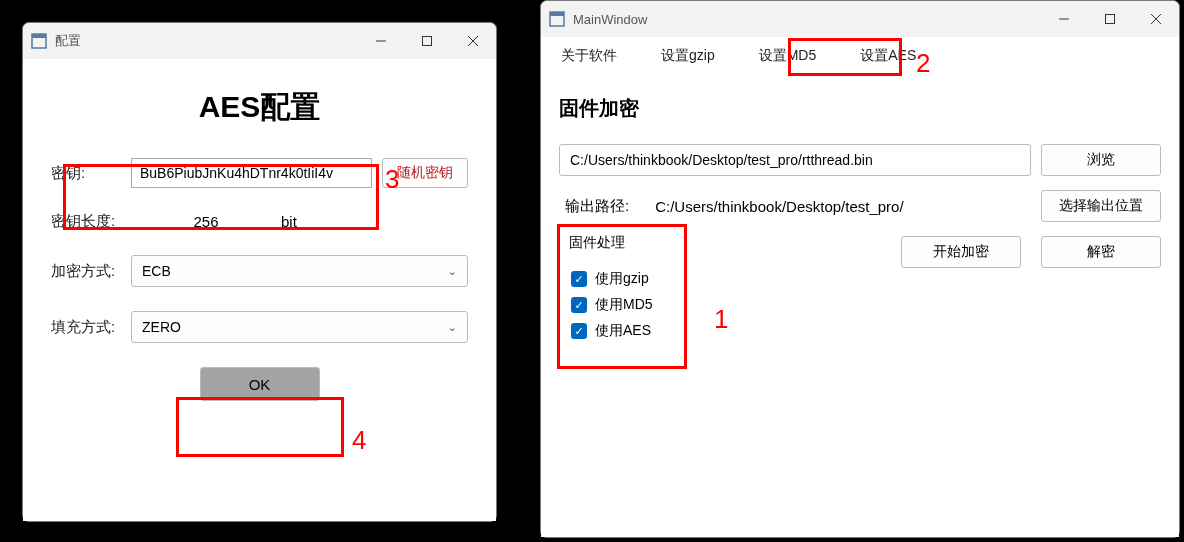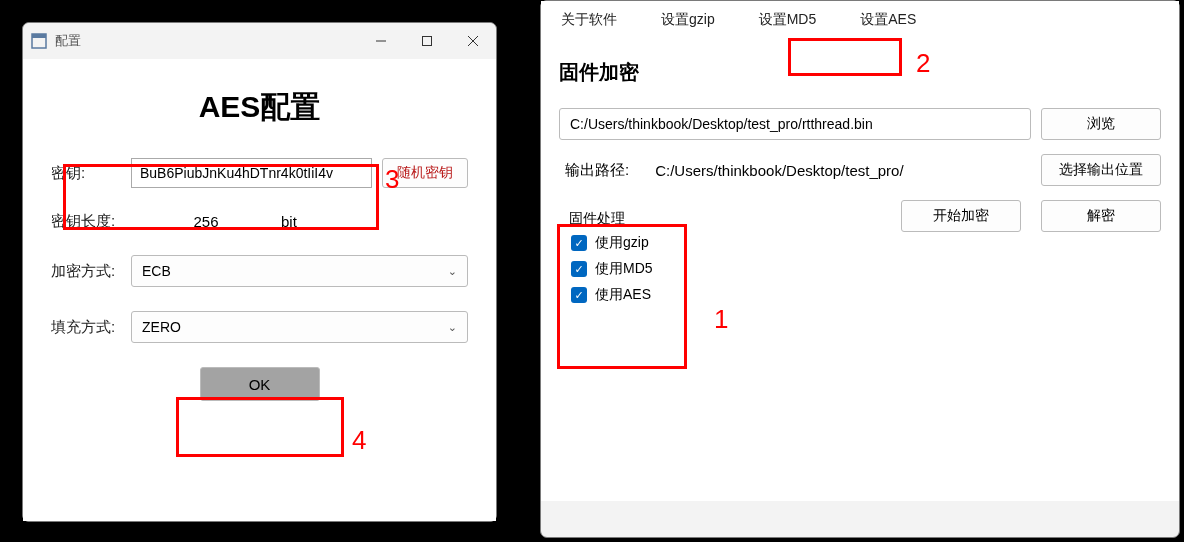--- a/index.html
+++ b/index.html
@@ -197,21 +197,20 @@
       position: relative;
       width: 150px;
     }
     .groupbox-title {
       position: absolute;
       top: -2px;
       left: 6px;
       background: #fff;
       padding: 0 4px;
       font-size: 14px;
-      margin-top: 12px;
     }
     .chk-row {
       display: flex;
       align-items: center;
       gap: 8px;
       margin: 8px 0;
       font-size: 14px;
     }
     .chkbox {
       width: 16px;
@@ -307,20 +306,47 @@
       </div>
     </div>
 
     <div class="cfg-ok-row">
       <button class="cfg-ok">OK</button>
     </div>
   </div>
 </div>
 
 <div class="window" id="win-main">
+  <div class="titlebar">
+    <span class="titlebar-icon">
+      <svg viewBox="0 0 16 16">
+          <rect x="1" y="1" width="14" height="14" fill="none" stroke="#5a7aa0" stroke-width="1.5"></rect>
+          <rect x="1" y="1" width="14" height="4" fill="#5a7aa0"></rect>
+        </svg>
+    </span>
+    <span class="titlebar-title">MainWindow</span>
+    <div class="titlebar-controls">
+      <div class="titlebar-btn">
+          <svg viewBox="0 0 10 10">
+            <line x1="0" y1="5" x2="10" y2="5" stroke="#333" stroke-width="1"></line>
+          </svg>
+        </div>
+      <div class="titlebar-btn">
+          <svg viewBox="0 0 10 10">
+            <rect x="0.5" y="0.5" width="9" height="9" fill="none" stroke="#333" stroke-width="1"></rect>
+          </svg>
+        </div>
+      <div class="titlebar-btn">
+          <svg viewBox="0 0 10 10">
+            <line x1="0" y1="0" x2="10" y2="10" stroke="#333" stroke-width="1"></line>
+            <line x1="10" y1="0" x2="0" y2="10" stroke="#333" stroke-width="1"></line>
+          </svg>
+        </div>
+    </div>
+  </div>
   <div class="client">
     <div class="menubar">
       <div class="menu-item">关于软件</div>
       <div class="menu-item">设置gzip</div>
       <div class="menu-item">设置MD5</div>
       <div class="menu-item">设置AES</div>
     </div>
 
     <div class="main-body">
       <div class="main-title">固件加密</div>

